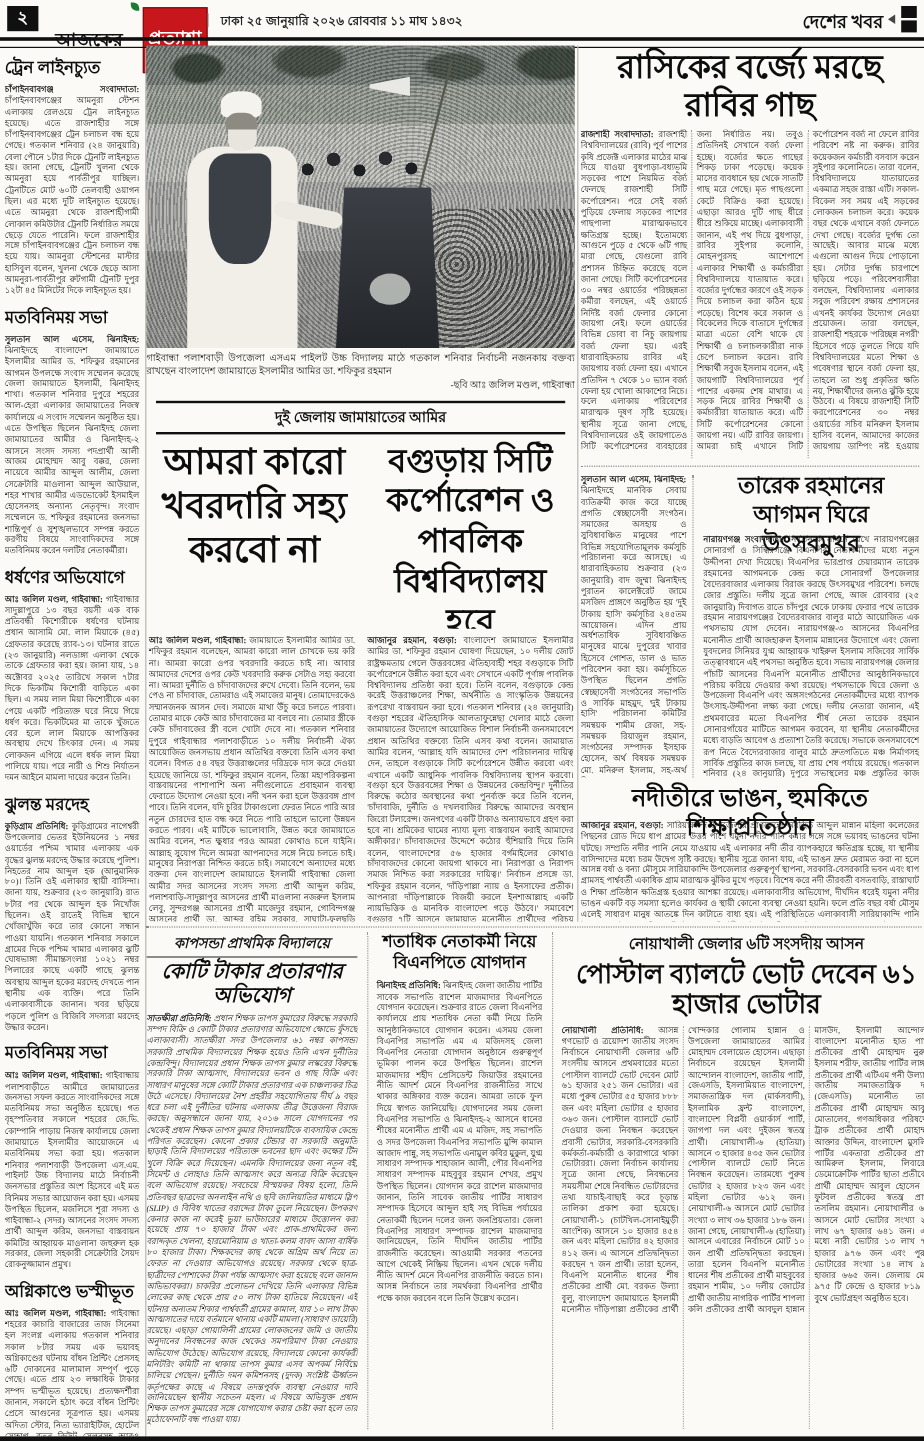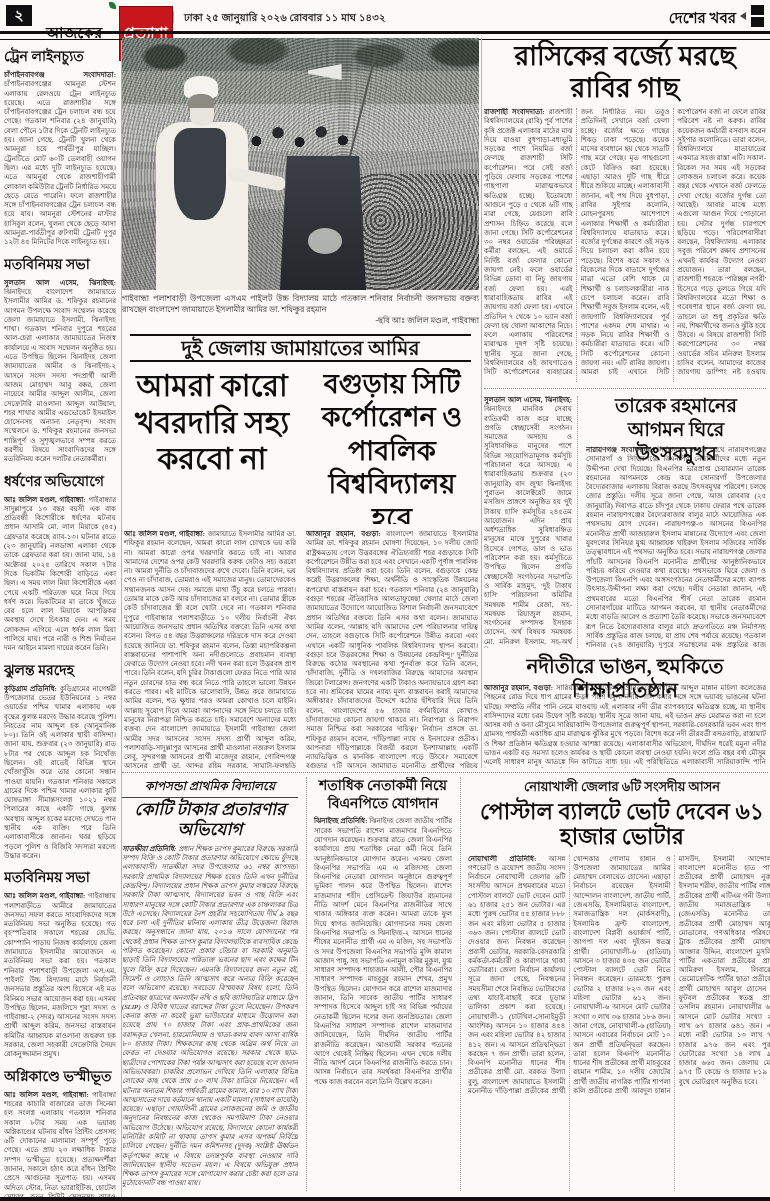--- a/index.html
+++ b/index.html
@@ -67,21 +67,21 @@
       radial-gradient(8px 8px at 12% 60%, #1d1f22 0 60%, transparent 65%),
       radial-gradient(9px 9px at 30% 40%, #26282c 0 60%, transparent 65%),
       radial-gradient(8px 8px at 48% 62%, #1b1d20 0 60%, transparent 65%),
       radial-gradient(9px 9px at 66% 38%, #2a2c31 0 60%, transparent 65%),
       radial-gradient(8px 8px at 84% 58%, #1d1f22 0 60%, transparent 65%);}
   .ph-crowd-dark{position:absolute;right:0;bottom:0;width:46%;height:46%;
     background:repeating-radial-gradient(circle at 40% 40%, rgba(15,15,15,.5) 0 2px, rgba(200,200,195,.25) 2px 4.5px);}
   .caption{position:absolute;left:122px;top:294px;width:357px;font-size:8px;line-height:1.35;text-align:justify;color:#222;}
   .credit{text-align:right;display:block;}
   .banner{position:absolute;left:130px;top:334px;width:341px;height:24px;border-top:2px solid #101010;
-          border-bottom:2px solid #101010;text-align:center;font-size:20px;font-weight:bold;line-height:24px;}
+          border-bottom:2px solid #101010;text-align:center;font-size:12px;font-weight:bold;line-height:24px;}
   .leadL-h{position:absolute;left:126px;top:368px;width:172px;height:156px;font-size:30px;line-height:1.22;
            text-align:center;font-weight:bold;overflow:hidden;}
   .leadR-h{position:absolute;left:306px;top:368px;width:172px;height:156px;font-size:27px;line-height:1.24;
            text-align:center;font-weight:bold;overflow:hidden;}
   .leadL-b{position:absolute;left:124px;top:530px;width:172px;height:238px;overflow:hidden;}
   .leadR-b{position:absolute;left:306px;top:530px;width:172px;height:238px;overflow:hidden;}
   .vline{position:absolute;left:481px;top:38px;width:1px;height:730px;background:#b9b6ae;}
   .rasik-h{position:absolute;left:484px;top:40px;width:282px;font-size:27px;line-height:1.2;text-align:center;font-weight:bold;}
   .rasik-b{position:absolute;left:484px;top:108px;width:282px;height:274px;overflow:hidden;
            column-count:3;column-gap:8px;column-rule:1px dotted #999;}
@@ -166,21 +166,21 @@
       <div class="sp-arm"></div>
       <div class="sp-cap"></div>
       <div class="sp-face"></div>
       <div class="sp-beard"></div>
     </div>
     <div class="mics"></div>
     <div class="podium"></div>
     <div class="pod-label"></div>
   </div>
   <p class="caption" style="margin:0">
-    <span>গাইবান্ধা পলাশবাড়ী উপজেলা এসএম পাইলট উচ্চ বিদ্যালয় মাঠে গতকাল শনিবার নির্বাচনী জনসভায় বক্তব্য রাখছেন বাংলাদেশ জামায়াতে ইসলামীর আমির ডা. শফিকুর রহমান</span>
+    <span>গাইবান্ধা পলাশবাড়ী উপজেলা এসএম পাইলট উচ্চ বিদ্যালয় মাঠে গতকাল শনিবার নির্বাচনী নজনকায় বক্তব্য রাখছেন বাংলাদেশ জামায়াতে ইসলামীর আমির ডা. শফিকুর রহমান</span>
     <span class="credit">-ছবি আঃ জলিল মণ্ডল, গাইবান্ধা</span>
   </p>
 
   <div class="banner">দুই জেলায় জামায়াতের আমির</div>
   <h1 class="leadL-h">আমরা কারো খবরদারি সহ্য করবো না</h1>
   <h1 class="leadR-h">বগুড়ায় সিটি কর্পোরেশন ও পাবলিক বিশ্ববিদ্যালয় হবে</h1>
   <div class="leadL-b body">
     <b class="by">আঃ জলিল মণ্ডল, গাইবান্ধা:</b>
     <span>জামায়াতে ইসলামীর আমির ডা. শফিকুর রহমান বলেছেন, আমরা কারো লাল চোখকে ভয় করি না। আমরা কারো ওপর খবরদারি করতে চাই না। আবার আমাদের দেশের ওপর কেউ খবরদারি করুক সেটাও সহ্য করবো না। আমরা দুর্নীতি ও চাঁদাবাজদের রুখে দেবো। তিনি বলেন, ভয় পেও না চাঁদাবাজ, তোমরাও এই সমাজের মানুষ। তোমাদেরকেও সম্মানজনক আসন দেব। সমাজে মাথা উঁচু করে চলতে পারবা। তোমার মাকে কেউ আর চাঁদাবাজের মা বলবে না। তোমার স্ত্রীকে কেউ চাঁদাবাজের স্ত্রী বলে খোটা দেবে না। গতকাল শনিবার দুপুরে গাইবান্ধার পলাশবাড়ীতে ১০ দলীয় নির্বাচনী ঐক্য আয়োজিত জনসভায় প্রধান অতিথির বক্তব্যে তিনি এসব কথা বলেন। বিগত ৫৪ বছর উত্তরাঞ্চলের দরিদ্রকে দাস করে দেওয়া হয়েছে জানিয়ে ডা. শফিকুর রহমান বলেন, তিস্তা মহাপরিকল্পনা বাস্তবায়নের পাশাপাশি অন্য নদীগুলোতে প্রবাহমান ব্যবস্থা ফেরাতে উদ্যোগ নেওয়া হবে। নদী খনন করা হলে উত্তরবঙ্গ প্রাণ পাবে। তিনি বলেন, যদি চুরির টাকাগুলো ফেরত নিতে পারি আর নতুন চোরদের হাত বন্ধ করে নিতে পারি তাহলে ভালো উন্নয়ন করতে পারব। এই মাটিকে ভালোবাসি, উন্নত করে জামায়াতে আমির বলেন, শত ক্ষুধার পরও আমরা কোথাও চলে যাইনি। আল্লাহ সুযোগ দিলে আমরা আপনাদের সঙ্গে নিয়ে চলতে চাই। মানুষের নিরাপত্তা নিশ্চিত করতে চাই। সমাবেশে অন্যাদের মধ্যে বক্তব্য দেন বাংলাদেশ জামায়াতে ইসলামী গাইবান্ধা জেলা আমীর সদর আসনের সংসদ সদস্য প্রার্থী আব্দুল করিম, পলাশবাড়ি-সাদুল্লাপুর আসনের প্রার্থী মাওলানা নজরুল ইসলাম লেবু, সুন্দরগঞ্জ আসনের প্রার্থী মাজেদুর রহমান, গোবিন্দগঞ্জ আসনের প্রার্থী ডা. আব্দুর রহিম সরকার, সাঘাটা-ফুলছড়ি আসনের প্রার্থী আব্দুল ওহাবসহ সহকারে, জনসভা বাস্তবায়ন কমিটির আহ্বায়ক মাওলানা জহুরুল হক সরকার, জেলা সরকারী সেক্রেটারি সৈয়দ রোকনুজ্জামান ও ফয়সাল কবির রানা, জেলা ছাত্রশিবিরের সভাপতি ফেরদৌস সরকার রুশান প্রমুখ। বক্তব্য শেষে ডা. শফিকুর রহমান গাইবান্ধা জেলার ৫টি সংসদীয় আসনের ১০ দলীয় জোটের প্রার্থীদের হাতে প্রতীক তুলে দেন। প্রার্থীদের হাতে প্রতীক তুলে দিয়ে তিনি বলেন, এই পাঁচজনকে আপনাদের কাছে আমানত হিসেবে রেখে গেলাম। এই আমানতকে আপনারা আমাদেরকে উপহার দেবেন। গাইবান্ধার জনসভা শেষে বগুড়ার উদ্দেশ্যে যাত্রা করেন তিনি। বগুড়া ও সিরাজগঞ্জে দুটি করে সমাবেশে বক্তব্য নিয়ে পাবনায় যাবেন জামায়াত আমির। সেখানে জনসভা শেষ করে ঢাকায় ফিরবেন তিনি।</span>
   </div>

